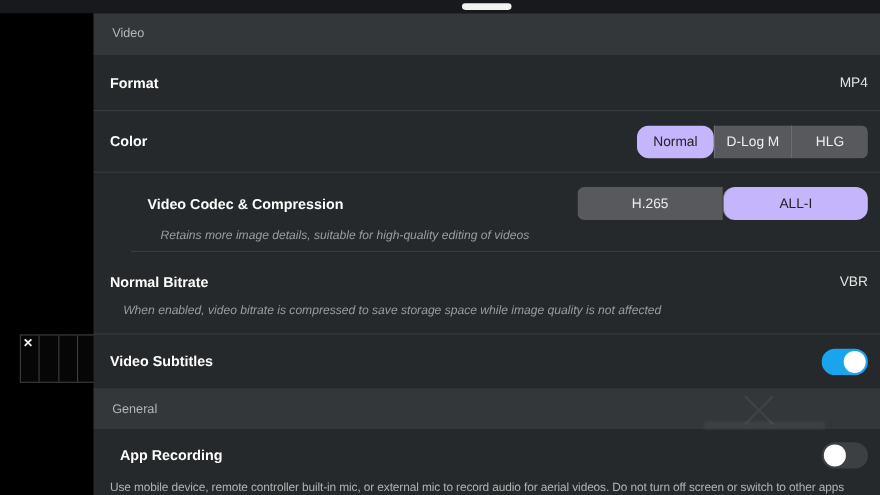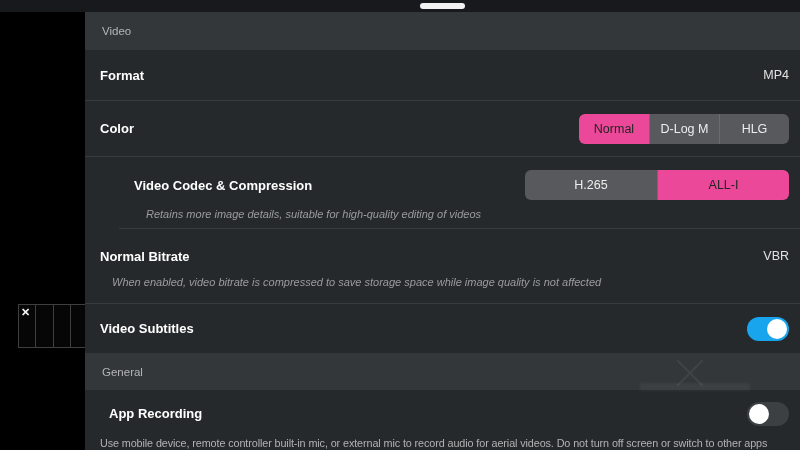--- a/index.html
+++ b/index.html
@@ -82,21 +82,21 @@
   
   .segmented {
     display:flex; height:30px; border-radius:6px; overflow:hidden;
   }
   .seg {
     display:flex; align-items:center; justify-content:center;
     background:#58595c; color:#ededed; font-size:12.5px;
     border-left:1px solid #6b6c6f; cursor:default;
   }
   .seg:first-child { border-left:none; }
-  .seg.selected { background:#ec4899; color:#242424; }
+  .seg.selected { background:#c4b5fd; color:#242424;border-radius:11px; }
   .seg.w70  { width:70px; }
   .seg.w140 { width:132px; }
 
   
   .toggle {
     position:relative; width:42px; height:24px; border-radius:12px;
   }
   .toggle .knob {
     position:absolute; top:2px; width:20px; height:20px;
     border-radius:50%; background:#fff;

